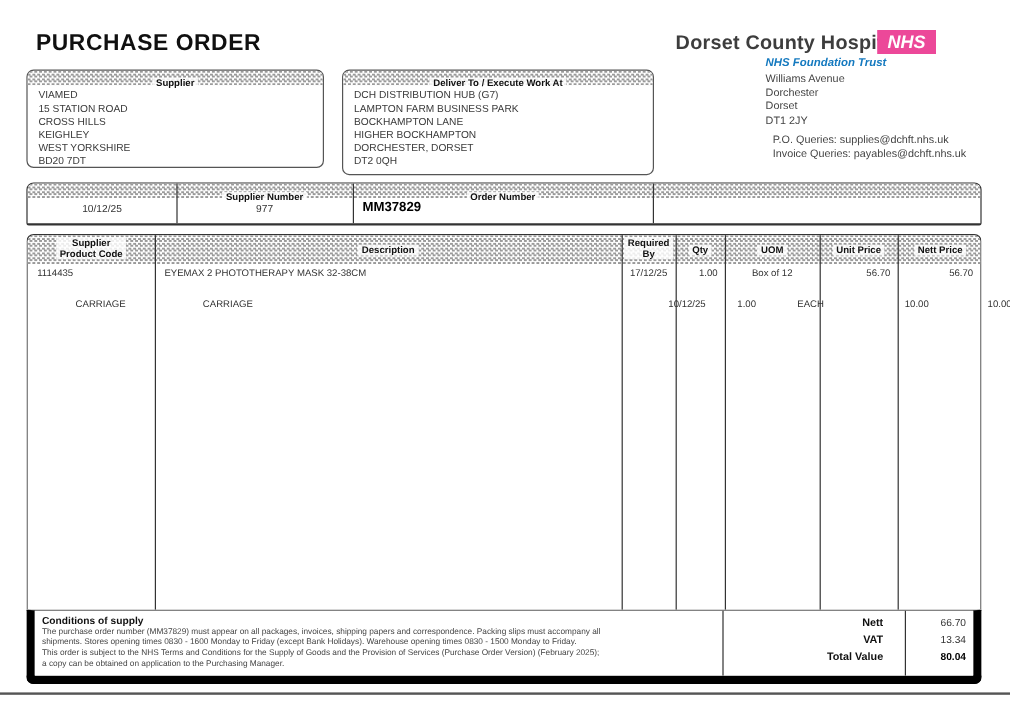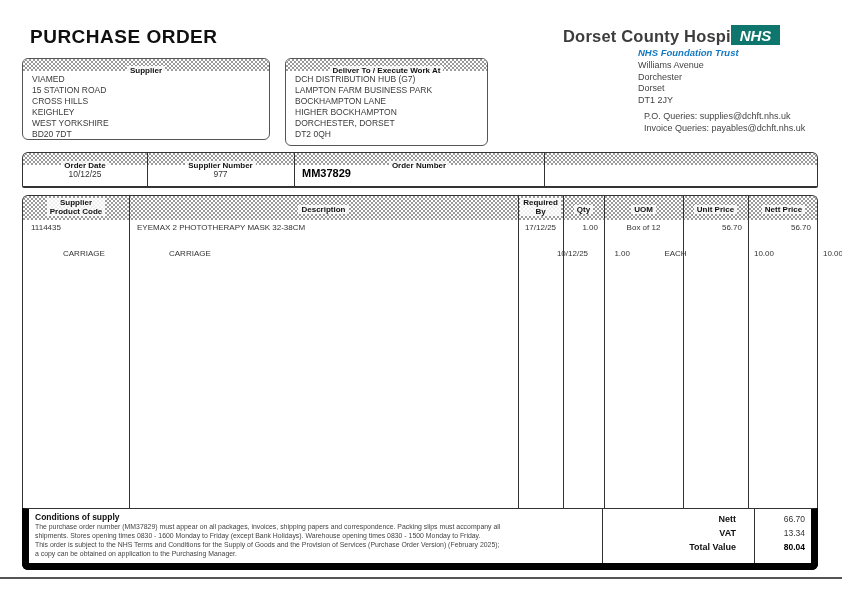--- a/index.html
+++ b/index.html
@@ -61,21 +61,21 @@
   .footer-line { left:0; right:0; top:577px; height:0; border-top:2px solid #555; }
 </style>
 </head>
 <body>
 
 <div class="page">
 
   <div class="abs page-title">PURCHASE ORDER</div>
 
   <div class="abs hosp-name">Dorset County Hospital</div>
-  <div class="abs nhs-logo" style="background: #0f766e;">NHS</div>
+  <div class="abs nhs-logo" style="background: #ec4899;">NHS</div>
   <div class="abs trust">NHS Foundation Trust</div>
   <div class="abs hosp-addr">
     <div>Williams Avenue</div>
     <div>Dorchester</div>
     <div>Dorset</div>
     <div>DT1 2JY</div>
   </div>
   <div class="abs queries">
     <div>P.O. Queries: supplies@dchft.nhs.uk</div>
     <div>Invoice Queries: payables@dchft.nhs.uk</div>
@@ -88,39 +88,36 @@
     <div class="addr-lines">
       <div>VIAMED</div>
       <div>15 STATION ROAD</div>
       <div>CROSS HILLS</div>
       <div>KEIGHLEY</div>
       <div>WEST YORKSHIRE</div>
       <div>BD20 7DT</div>
     </div>
   </div>
 
-  <div class="abs addr-box" style="left:285px; top:58px; width:203px; height:88px;">
+  <div class="abs addr-box" style="left:285px; top:58px; width:260px; height:88px;">
     <div class="addr-band hatch">
       <span class="hatch-label">Deliver To / Execute Work At</span>
     </div>
     <div class="addr-lines">
       <div>DCH DISTRIBUTION HUB (G7)</div>
       <div>LAMPTON FARM BUSINESS PARK</div>
       <div>BOCKHAMPTON LANE</div>
       <div>HIGHER BOCKHAMPTON</div>
       <div>DORCHESTER, DORSET</div>
       <div>DT2 0QH</div>
     </div>
   </div>
 
   <div class="abs oi-box">
     <div class="oi-band hatch"></div>
-    <div class="oi-head" style="left:0; width:124px;">
-      <span class="hatch-label">Order Date</span>
-    </div>
     <div class="oi-head" style="left:124px; width:147px;">
       <span class="hatch-label">Supplier Number</span>
     </div>
     <div class="oi-head" style="left:271px; width:250px;">
       <span class="hatch-label">Order Number</span>
     </div>
     <div class="oi-val" style="left:0; width:124px;">10/12/25</div>
     <div class="oi-val" style="left:124px; width:147px;">977</div>
     <div class="oi-val" style="left:279px; width:250px; top:14px; text-align:left; font-weight:bold; font-size:11px; color:#000;">MM37829</div>
     <div class="oi-val" style="left:521px; width:275px;"></div>

